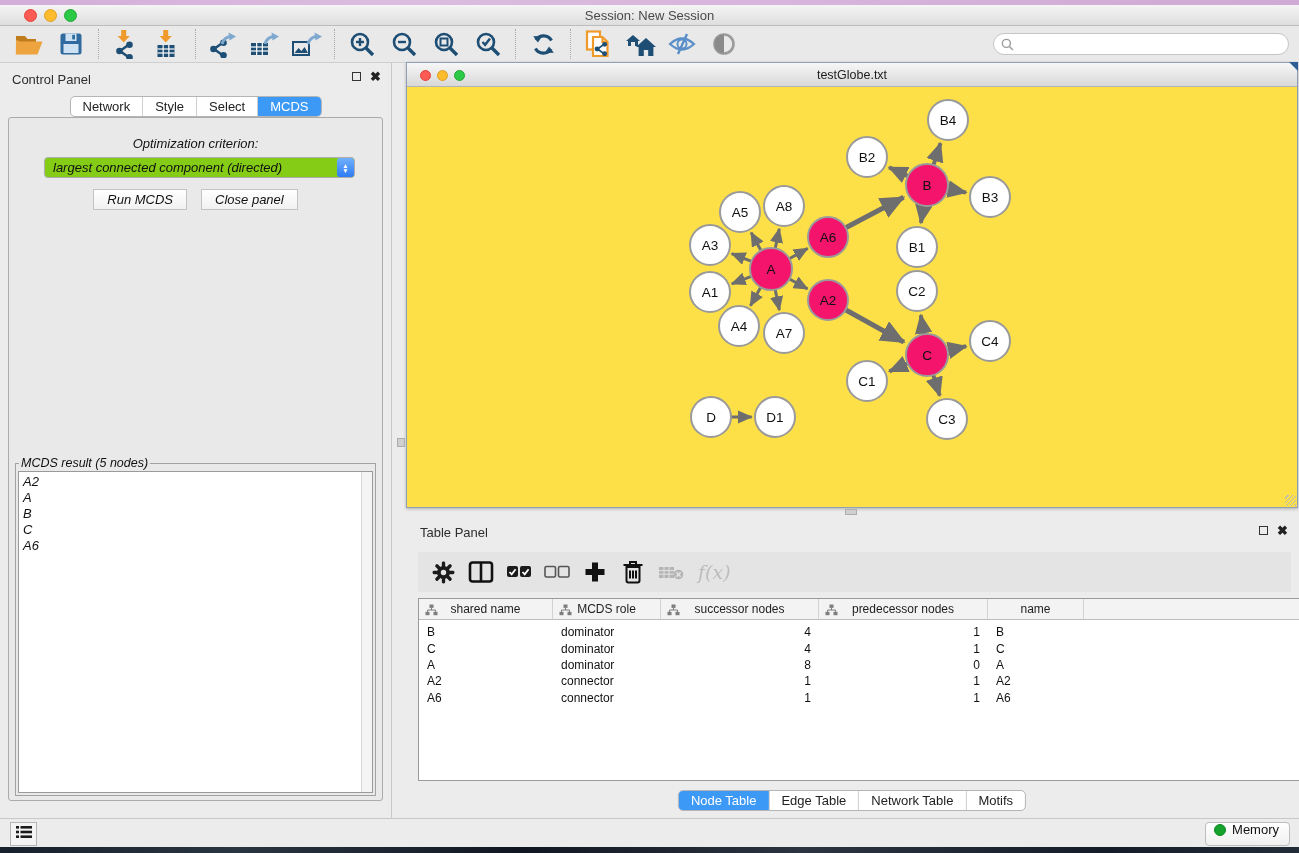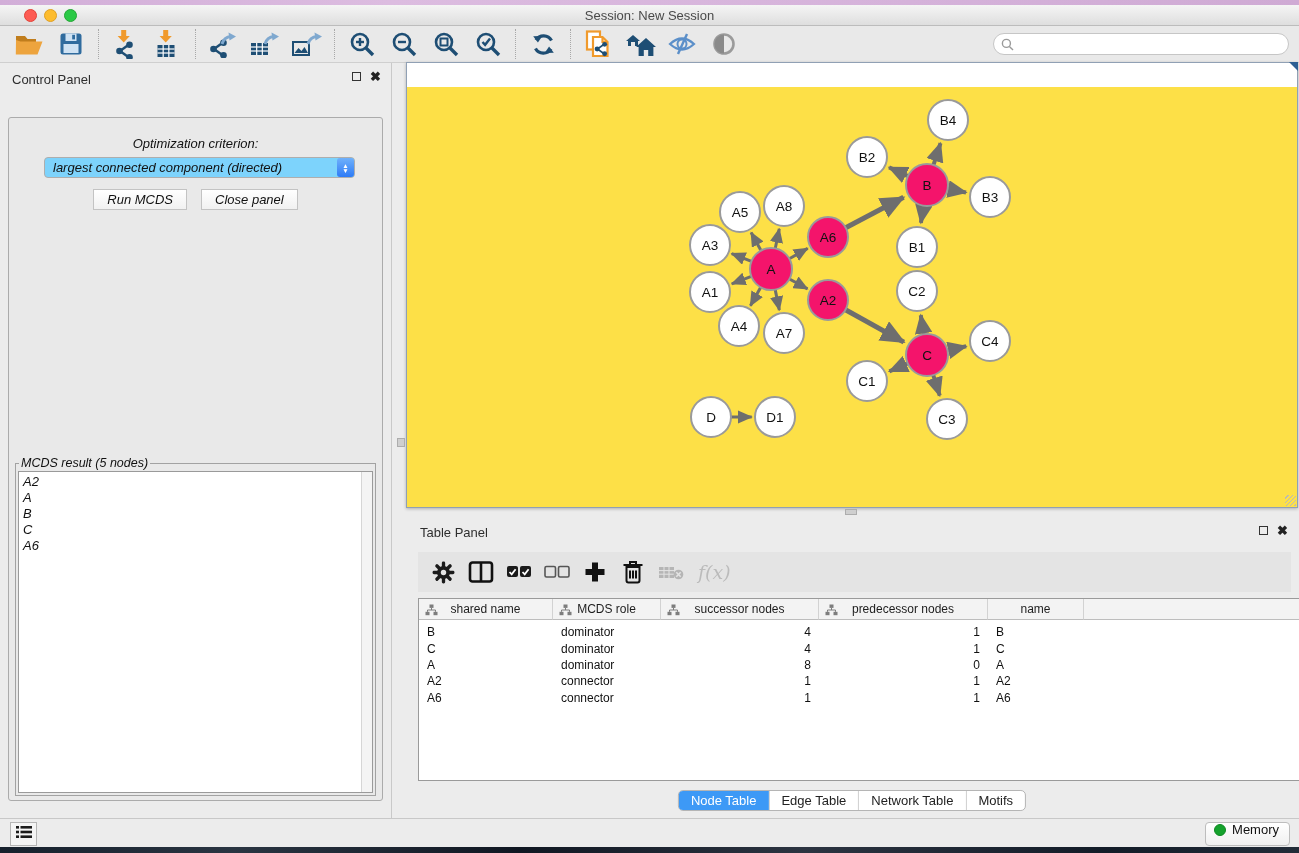--- a/index.html
+++ b/index.html
@@ -45,21 +45,21 @@
   .close-x { font-size:13px; font-weight:bold; color:#222; line-height:9px; }
   .seg-group { display:flex; height:21px; border:1px solid #b5b5b5; border-radius:5px;
                background:#fff; overflow:hidden; font-size:13px; }
   .seg { display:flex; align-items:center; padding:0 12px; color:#222; border-left:1px solid #cfcfcf; }
   .seg:first-child { border-left:none; }
   .seg.active { background:#3d99f6; color:#fff; }
   .cp-tabs { position:absolute; left:50%; transform:translateX(-50%); top:33px; }
   .cp-content { position:absolute; left:8px; right:8px; top:54px; bottom:17px;
                 border:1px solid #ababab; border-radius:3px; background:#e9e9e9;font-style:italic; }
   .opt-label { position:absolute; left:0; right:0; top:18px; text-align:center; font-size:13px; color:#111; }
-  .dropdown { position:absolute; left:35px; right:27px; top:39px; height:21px; background:#7dd3fc;
+  .dropdown { position:absolute; left:35px; right:27px; top:39px; height:21px; background:#84cc16;
               border:1px solid #aeaeae; border-radius:4px; display:flex; align-items:center;
               font-size:13px; color:#111; padding-left:8px; }
   .stepper { margin-left:auto; width:17px; height:19px; border-radius:3px;
              background:linear-gradient(#70b1fb,#2e7bf6); color:#fff; display:flex; flex-direction:column;
              align-items:center; justify-content:center; font-size:6.5px; line-height:5px; }
   .btn-row { position:absolute; left:0; right:0; top:71px; display:flex; justify-content:center; gap:14px; }
   .mac-btn { height:21px; padding:0 13px; border:1px solid #c3c3c3; border-radius:0;
              background:linear-gradient(#ffffff,#f1f1f1); font-size:13px; color:#111;
              display:flex; align-items:center; }
   .result-fieldset { position:absolute; left:6px; right:6px; top:338px; bottom:4px;
@@ -338,20 +338,26 @@
       <input class="search-input" type="text" placeholder="" style="">
     </div>
   </div>
 
   <div class="control-panel">
     <div class="cp-head panel-title">Control Panel</div>
     <div class="panel-ctrls cp-ctrls">
       <span class="float-box"></span>
       <span class="close-x">✖</span>
     </div>
+    <div class="seg-group cp-tabs">
+        <div class="seg">Network</div>
+        <div class="seg">Style</div>
+        <div class="seg">Select</div>
+        <div class="seg active">MCDS</div>
+      </div>
     <div class="cp-content">
       <div class="opt-label">Optimization criterion:</div>
       <div class="dropdown">
         <span>largest connected component (directed)</span>
         <span class="stepper">
             <span>▲</span>
             <span>▼</span>
           </span>
       </div>
       <div class="btn-row">
@@ -368,20 +374,26 @@
               <div class="result-item">C</div>
               <div class="result-item">A6</div>
             </div>
           <div class="result-scroll"></div>
         </div>
       </fieldset>
     </div>
   </div>
 
   <div class="net-window">
+    <div class="net-titlebar">
+      <span class="nlight red"></span>
+      <span class="nlight yellow"></span>
+      <span class="nlight green"></span>
+      <div class="title">testGlobe.txt</div>
+    </div>
     <div class="net-canvas">
       <svg id="graph-svg" width="890" height="420" viewBox="0 0 890 420">
           <defs>
             <marker id="arw" markerUnits="strokeWidth" markerWidth="5.4" markerHeight="4.4" refX="4.6" refY="2.2" orient="auto">
               <path d="M0,0 L5,2.2 L0,4.4 Z" fill="#6e6e6e"></path>
             </marker>
           </defs>
           <line x1="344.4581150143549" y1="174.31138951384457" x2="324.6821866745491" y2="166.5306963965439" stroke="#6e6e6e" stroke-width="3" marker-end="url(#arw)"></line>
           <line x1="353.96678911489033" y1="163.55183804995966" x2="344.13208636300266" y2="145.46867492552096" stroke="#6e6e6e" stroke-width="3" marker-end="url(#arw)"></line>
           <line x1="368.24392210328523" y1="161.4333005763869" x2="372.29126738064065" y2="141.81924269381832" stroke="#6e6e6e" stroke-width="3" marker-end="url(#arw)"></line>

